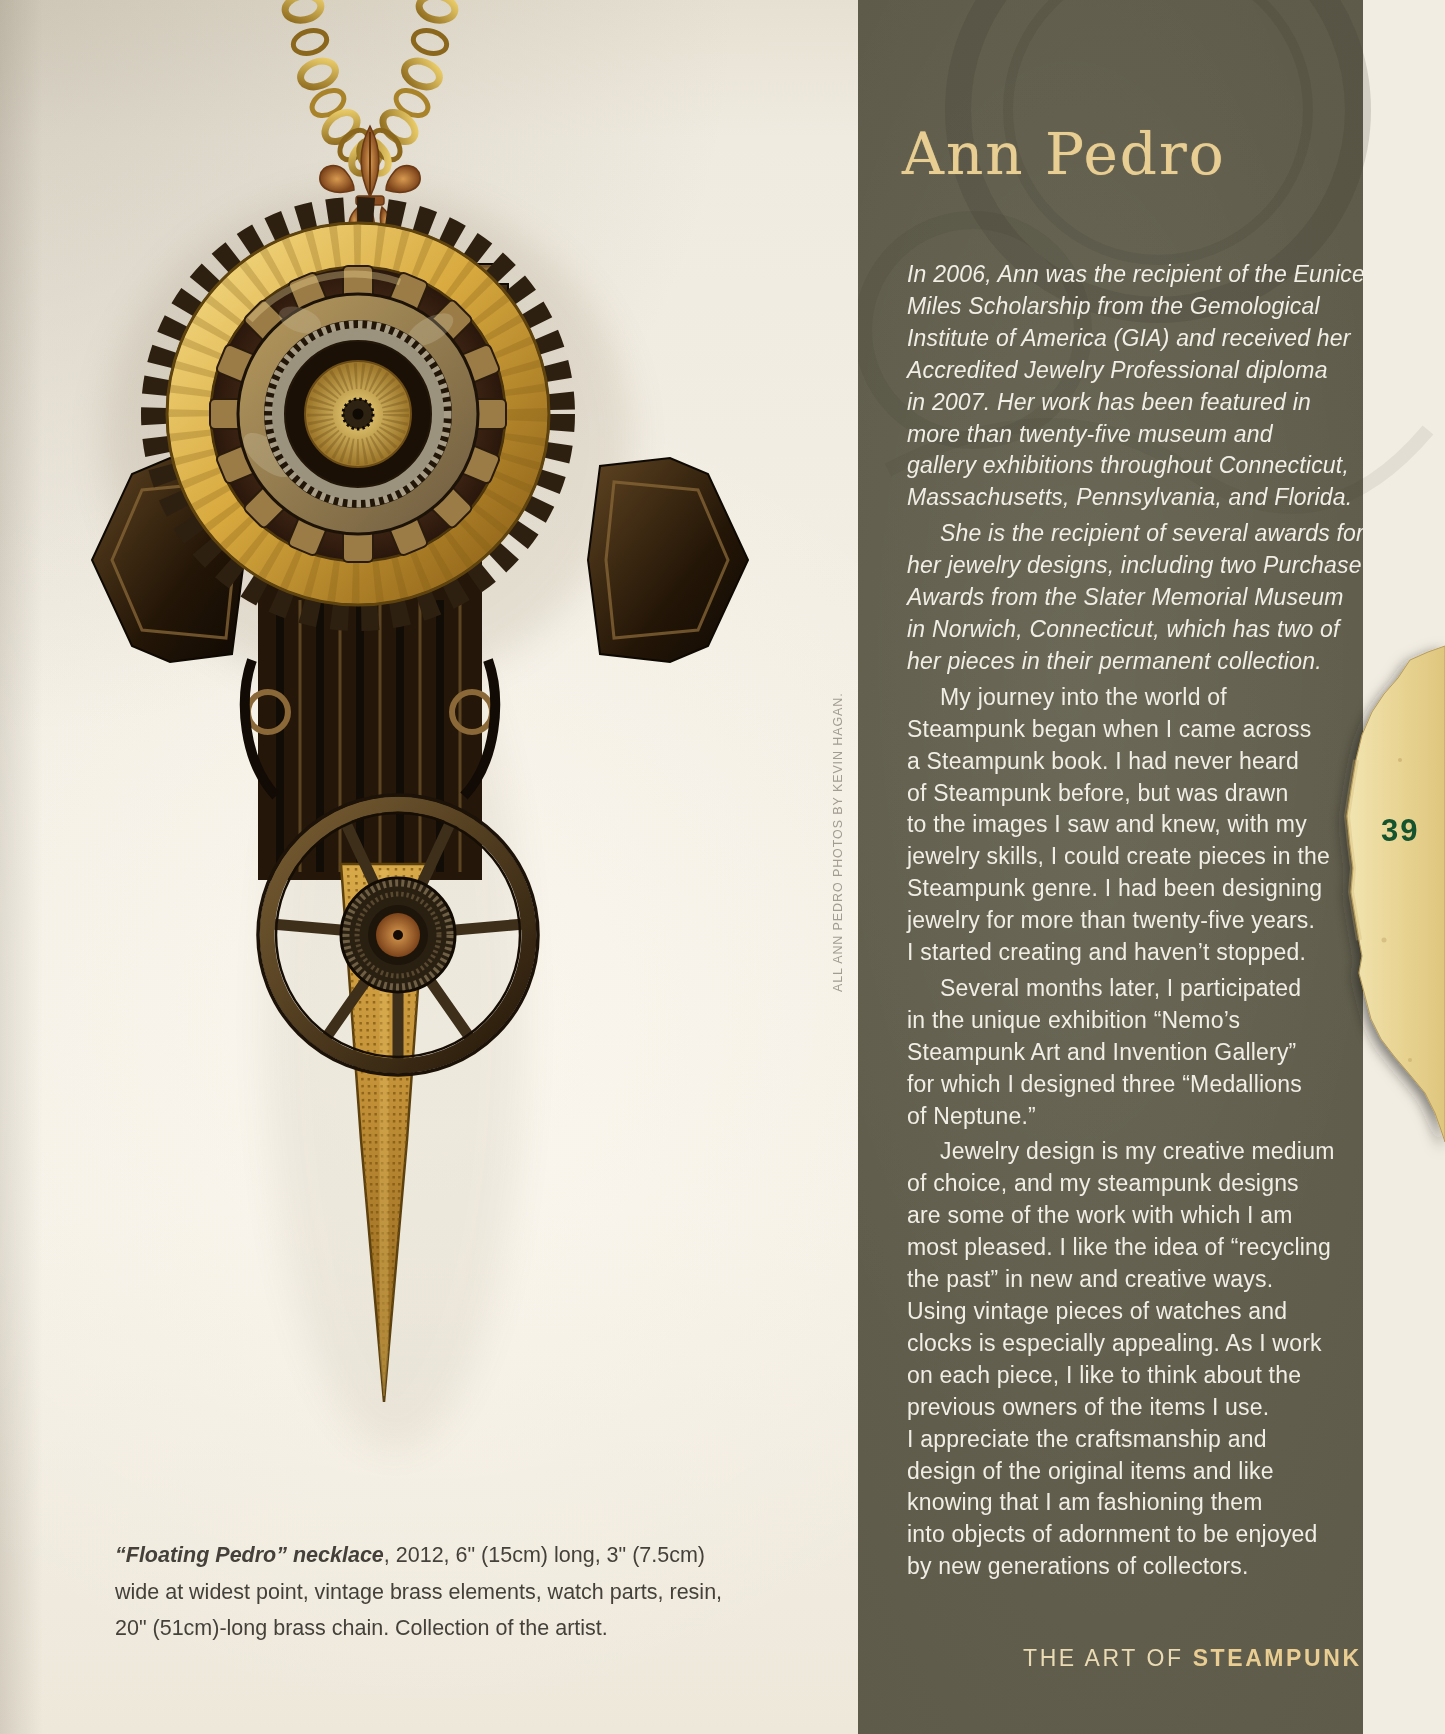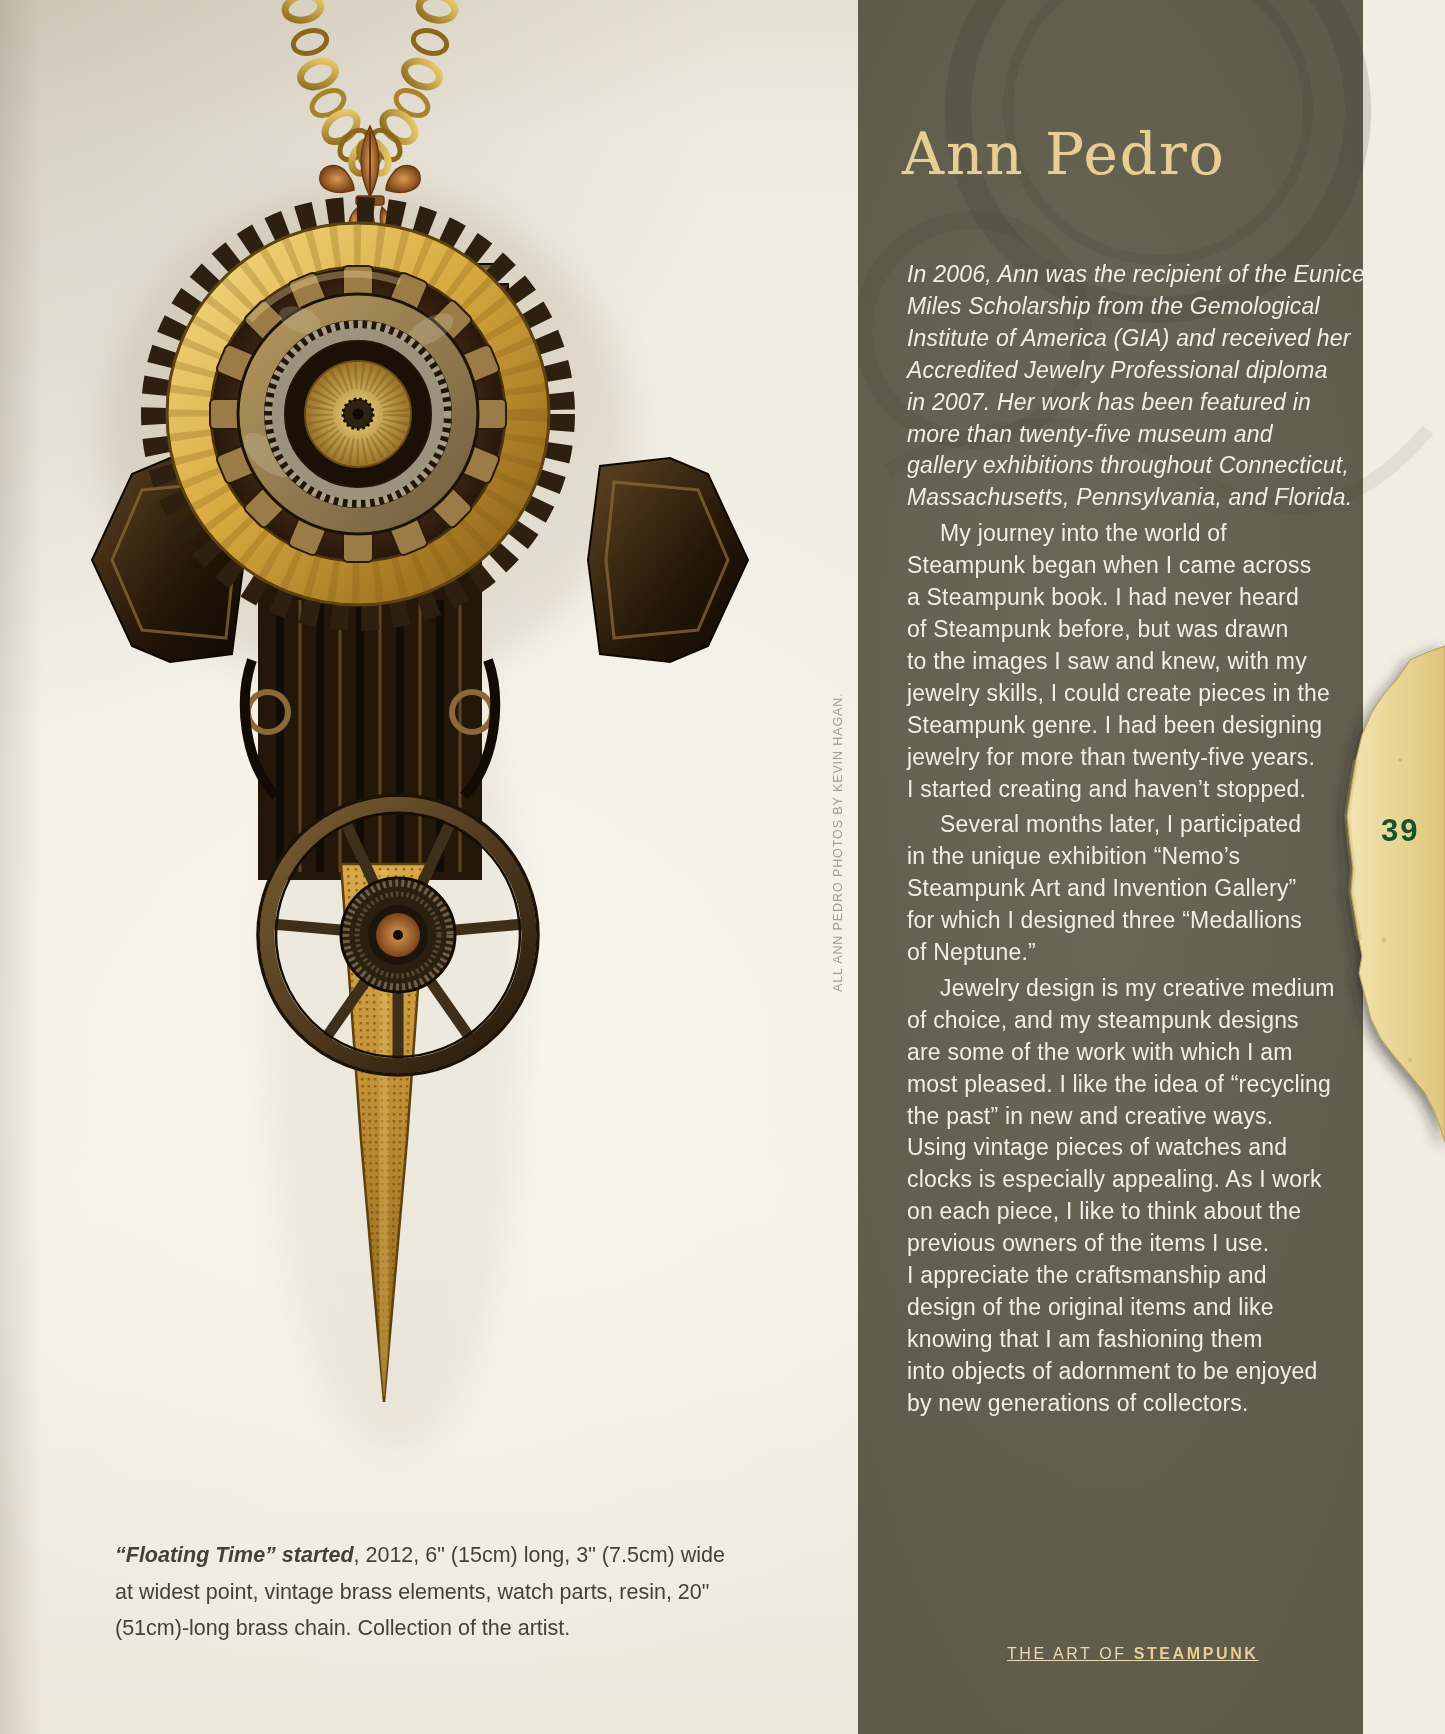--- a/index.html
+++ b/index.html
@@ -32,22 +32,22 @@
   .title{position:absolute;left:44px;top:120px;margin:0;
       font-family:"DejaVu Serif",serif;font-weight:normal;
       font-size:58px;letter-spacing:2px;color:#e8ce92;
       text-shadow:0 0 1px rgba(232,206,146,.6);}
   .bio{position:absolute;left:45px;top:255px;width:535px;}
   .bio p{margin:4px;white-space:pre-line;font-size:23px;line-height:31.9px;
       color:#f1eee5;letter-spacing:.2px;}
   .bio p.italic{font-style:italic;}
   .bio p.indent{text-indent:33px;}
 
-  .footer{position:absolute;left:149px;top:1645px;font-size:16px;
-      letter-spacing:2.6px;color:#eadbb4;white-space:nowrap;text-decoration:underline;}
+  .footer{position:absolute;left:165px;top:1645px;font-size:23px;
+      letter-spacing:2.6px;color:#eadbb4;white-space:nowrap;}
   .footer .bold{font-weight:bold;color:#e9cd92;}
 
   
   .parchment{position:absolute;left:1340px;top:640px;overflow:visible;}
   .pagenum{position:absolute;left:1381px;top:813px;font-size:31px;font-weight:bold;
       letter-spacing:2px;color:#14532d;font-family:"Liberation Sans",sans-serif;}
 </style>
 </head>
 <body>
 
@@ -253,21 +253,21 @@
         <circle cx="398" cy="935" r="52" fill="none" stroke="#6e5f45" stroke-width="7" stroke-dasharray="3 3.2"></circle>
         <circle cx="398" cy="935" r="41" fill="none" stroke="#57482f" stroke-width="5" stroke-dasharray="2.5 2.8"></circle>
         <circle cx="398" cy="935" r="30" fill="#1e150a"></circle>
         <circle cx="398" cy="935" r="22" fill="url(#copperGrad)"></circle>
         <circle cx="398" cy="935" r="5" fill="#140c04"></circle>
       </g>
     </svg>
 
     <div class="credit">ALL ANN PEDRO PHOTOS BY KEVIN HAGAN.</div>
 
-    <p class="caption"><span class="lead">“Floating Time” started</span><span>, 2012, 6" (15cm) long, 3" (7.5cm) wide at widest point, vintage brass elements, watch parts, resin, 20" (51cm)-long brass chain. Collection of the artist.</span></p>
+    <p class="caption"><span class="lead">“Floating Pedro” necklace</span><span>, 2012, 6" (15cm) long, 3" (7.5cm) wide at widest point, vintage brass elements, watch parts, resin, 20" (51cm)-long brass chain. Collection of the artist.</span></p>
   </div>
 
   <div class="panel">
     <svg class="watermark" width="587" height="560" viewBox="0 0 587 560">
       <circle cx="300" cy="110" r="200" fill="none" stroke="#35332a" stroke-width="26" opacity=".16"></circle>
       <circle cx="300" cy="110" r="150" fill="none" stroke="#35332a" stroke-width="10" opacity=".12"></circle>
       <circle cx="115" cy="330" r="110" fill="none" stroke="#35332a" stroke-width="18" opacity=".10"></circle>
       <path d="M30,470 Q200,380 330,470 T570,430" fill="none" stroke="#35332a" stroke-width="14" opacity=".08"></path>
     </svg>
 
@@ -275,20 +275,25 @@
 
     <div class="bio">
       <p class="italic">In 2006, Ann was the recipient of the Eunice
 Miles Scholarship from the Gemological
 Institute of America (GIA) and received her
 Accredited Jewelry Professional diploma
 in 2007. Her work has been featured in
 more than twenty-five museum and
 gallery exhibitions throughout Connecticut,
 Massachusetts, Pennsylvania, and Florida.</p>
+      <p class="italic indent">She is the recipient of several awards for
+her jewelry designs, including two Purchase
+Awards from the Slater Memorial Museum
+in Norwich, Connecticut, which has two of
+her pieces in their permanent collection.</p>
       <p class="indent">My journey into the world of
 Steampunk began when I came across
 a Steampunk book. I had never heard
 of Steampunk before, but was drawn
 to the images I saw and knew, with my
 jewelry skills, I could create pieces in the
 Steampunk genre. I had been designing
 jewelry for more than twenty-five years.
 I started creating and haven’t stopped.</p>
       <p class="indent">Several months later, I participated

